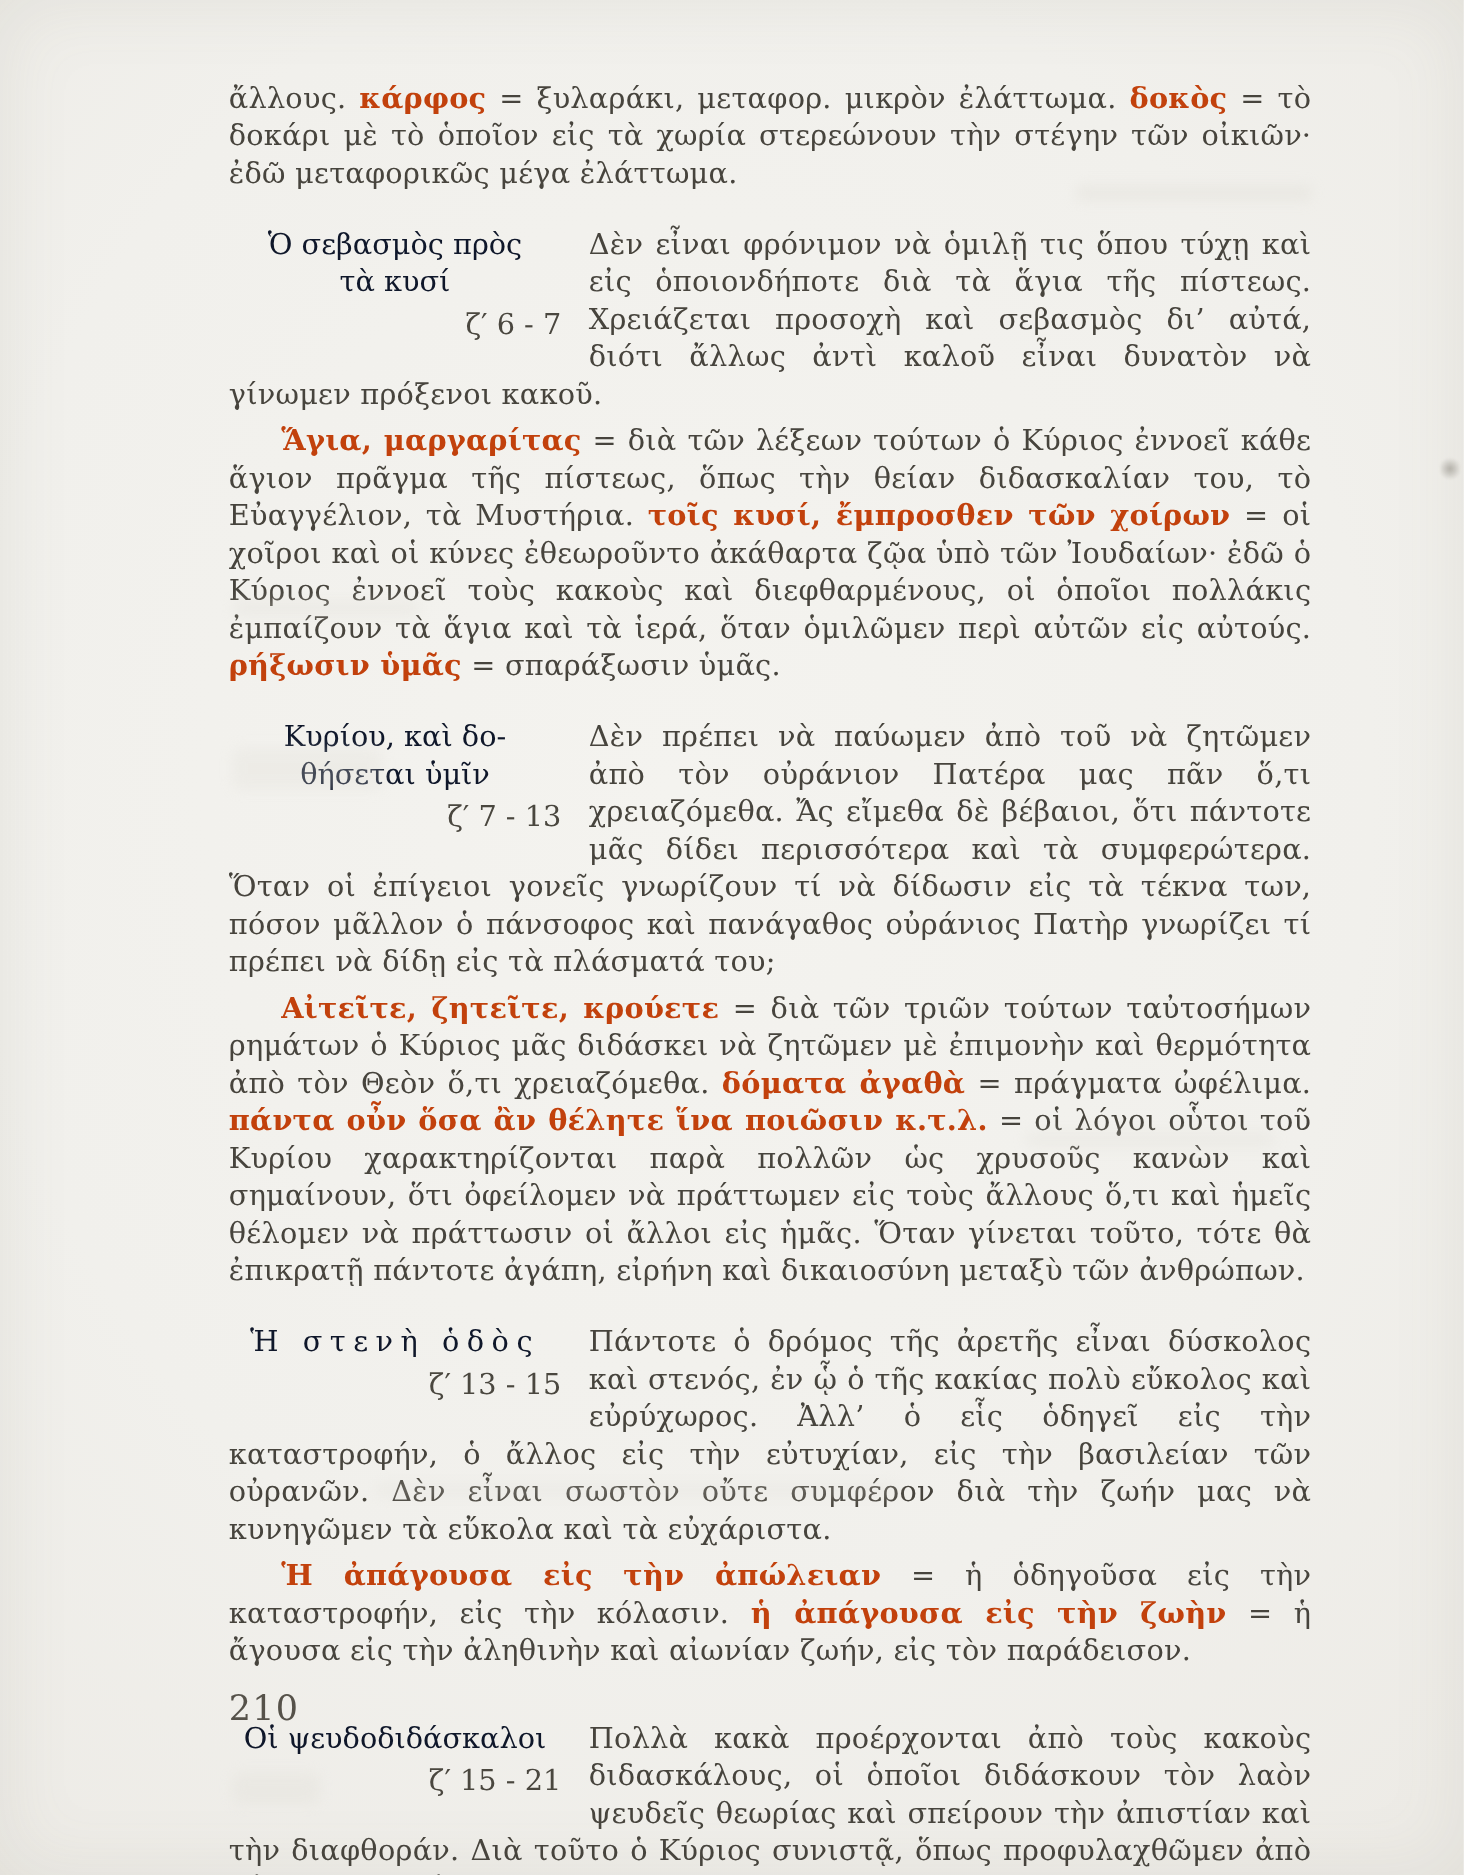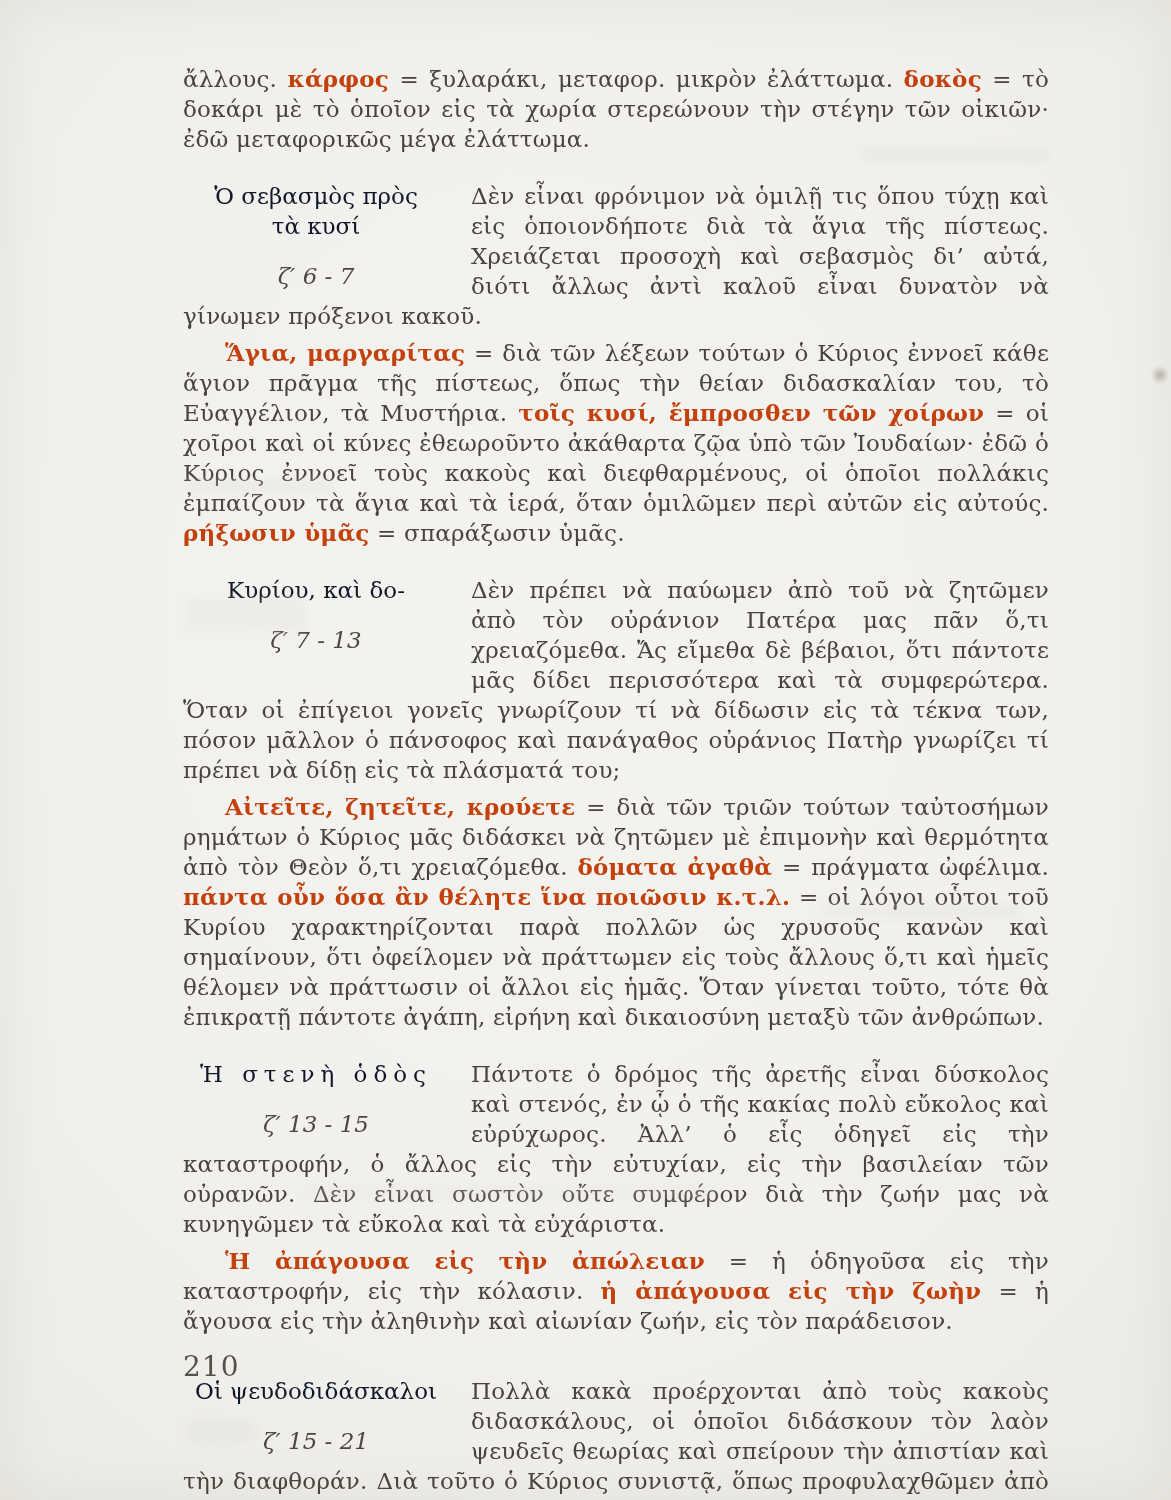--- a/index.html
+++ b/index.html
@@ -43,21 +43,21 @@
     width: 266px;
     margin-right: 22px;
     text-align: center;
     font-size: 23px;
     line-height: 30px;
   }
   .hl3 { min-height: 97px; }
   .hl2 { min-height: 67px; }
   .hline.bold { font-weight: normal; color: #0f172a; }
   .hline.spaced { letter-spacing: 6px; }
-  .hline.italic { font-style: italic; margin-top: 20px; color: #4a473f; }
+  .hline.italic { margin-top: 4px; color: #4a473f; text-align: right; }
   .page-number {
     position: absolute;
     left: 183px;
     top: 1350px;
     font-size: 28px;
     color: #56524a;
     letter-spacing: 1px;
     text-align: right;
   }
   
@@ -95,20 +95,21 @@
         <div class="hline bold">Ὁ σεβασμὸς πρὸς</div>
         <div class="hline bold">τὰ κυσί</div>
         <div class="hline italic">ζ′ 6 - 7</div>
       </div>
       <p class="body"><span>Δὲν εἶναι φρόνιμον νὰ ὁμιλῇ τις ὅπου τύχῃ καὶ εἰς ὁποιονδήποτε διὰ τὰ ἅγια τῆς πίστεως. Χρειάζεται προσοχὴ καὶ σεβασμὸς δι’ αὐτά, διότι ἄλλως ἀντὶ καλοῦ εἶναι δυνατὸν νὰ γίνωμεν πρόξενοι κακοῦ.</span></p>
     </div>
     <p class="para ind"><span class="b">Ἅγια, μαργαρίτας</span><span> = διὰ τῶν λέξεων τούτων ὁ Κύριος ἐννοεῖ κάθε ἅγιον πρᾶγμα τῆς πίστεως, ὅπως τὴν θείαν διδασκαλίαν του, τὸ Εὐαγγέλιον, τὰ Μυστήρια. </span><span class="b">τοῖς κυσί, ἔμπροσθεν τῶν χοίρων</span><span> = οἱ χοῖροι καὶ οἱ κύνες ἐθεωροῦντο ἀκάθαρτα ζῷα ὑπὸ τῶν Ἰουδαίων· ἐδῶ ὁ Κύριος ἐννοεῖ τοὺς κακοὺς καὶ διεφθαρμένους, οἱ ὁποῖοι πολλάκις ἐμπαίζουν τὰ ἅγια καὶ τὰ ἱερά, ὅταν ὁμιλῶμεν περὶ αὐτῶν εἰς αὐτούς. </span><span class="b">ρήξωσιν ὑμᾶς</span><span> = σπαράξωσιν ὑμᾶς.</span></p>
     <div class="section">
       <div class="heading hl3">
         <div class="hline bold">Κυρίου, καὶ δο-</div>
+        <div class="hline bold">θήσεται ὑμῖν</div>
         <div class="hline italic">ζ′ 7 - 13</div>
       </div>
       <p class="body"><span>Δὲν πρέπει νὰ παύωμεν ἀπὸ τοῦ νὰ ζητῶμεν ἀπὸ τὸν οὐράνιον Πατέρα μας πᾶν ὅ,τι χρειαζόμεθα. Ἄς εἴμεθα δὲ βέβαιοι, ὅτι πάντοτε μᾶς δίδει περισσότερα καὶ τὰ συμφερώτερα. Ὅταν οἱ ἐπίγειοι γονεῖς γνωρίζουν τί νὰ δίδωσιν εἰς τὰ τέκνα των, πόσον μᾶλλον ὁ πάνσοφος καὶ πανάγαθος οὐράνιος Πατὴρ γνωρίζει τί πρέπει νὰ δίδῃ εἰς τὰ πλάσματά του;</span></p>
     </div>
     <p class="para ind"><span class="b">Αἰτεῖτε, ζητεῖτε, κρούετε</span><span> = διὰ τῶν τριῶν τούτων ταὐτοσήμων ρημάτων ὁ Κύριος μᾶς διδάσκει νὰ ζητῶμεν μὲ ἐπιμονὴν καὶ θερμότητα ἀπὸ τὸν Θεὸν ὅ,τι χρειαζόμεθα. </span><span class="b">δόματα ἀγαθὰ</span><span> = πράγματα ὠφέλιμα. </span><span class="b">πάντα οὖν ὅσα ἂν θέλητε ἵνα ποιῶσιν κ.τ.λ.</span><span> = οἱ λόγοι οὗτοι τοῦ Κυρίου χαρακτηρίζονται παρὰ πολλῶν ὡς χρυσοῦς κανὼν καὶ σημαίνουν, ὅτι ὀφείλομεν νὰ πράττωμεν εἰς τοὺς ἄλλους ὅ,τι καὶ ἡμεῖς θέλομεν νὰ πράττωσιν οἱ ἄλλοι εἰς ἡμᾶς. Ὅταν γίνεται τοῦτο, τότε θὰ ἐπικρατῇ πάντοτε ἀγάπη, εἰρήνη καὶ δικαιοσύνη μεταξὺ τῶν ἀνθρώπων.</span></p>
     <div class="section">
       <div class="heading hl2">
         <div class="hline bold spaced">Ἡ στενὴ ὁδὸς</div>
         <div class="hline italic">ζ′ 13 - 15</div>
       </div>

